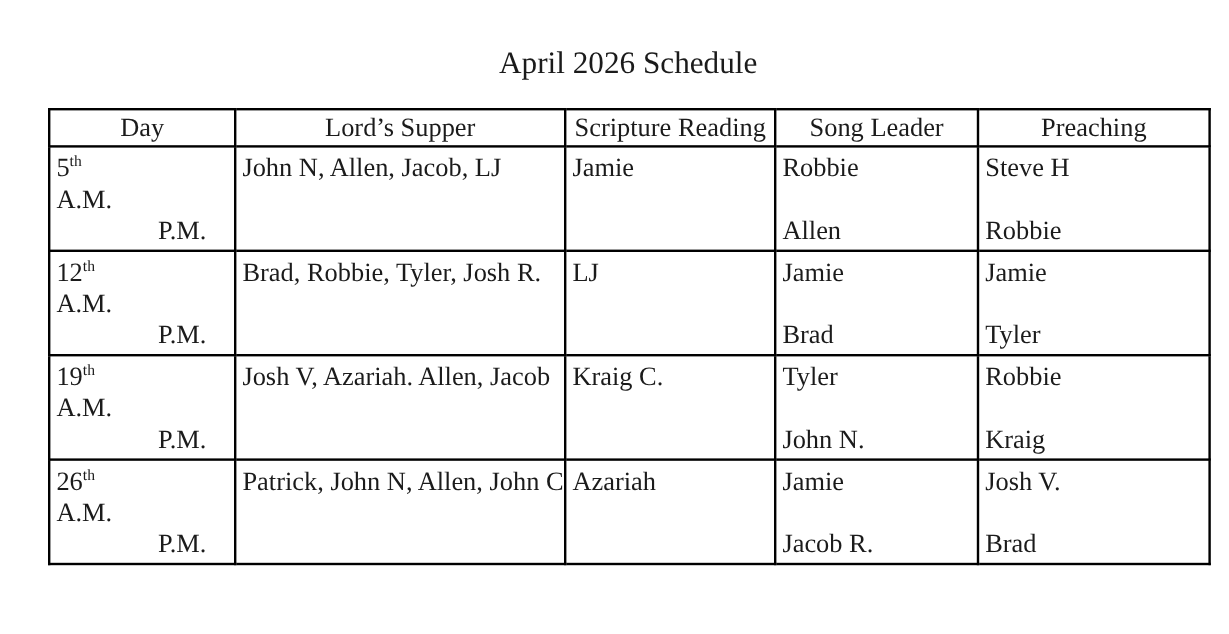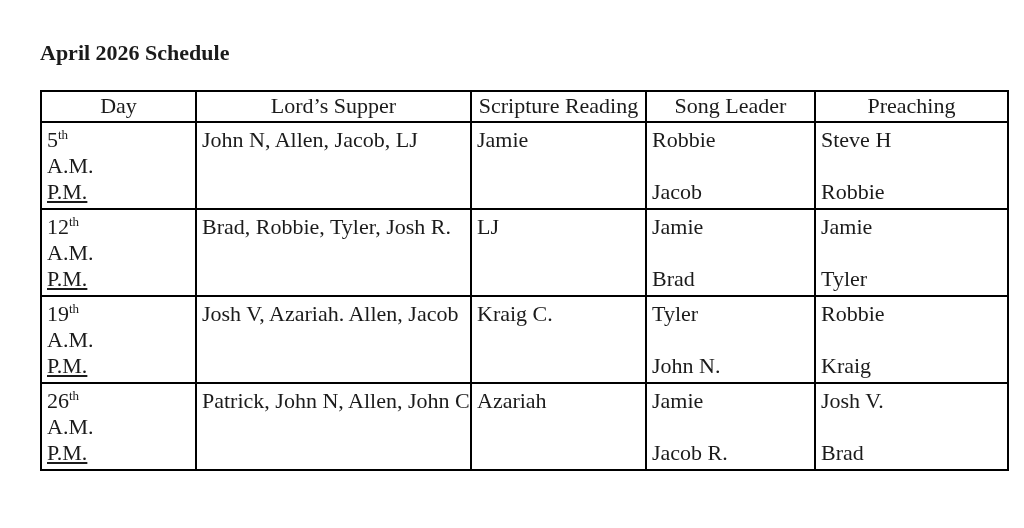--- a/index.html
+++ b/index.html
@@ -12,23 +12,23 @@
     color: #1b1b1b;
     position: relative;
     overflow: hidden;
   }
   .doc-title {
     position: absolute;
     top: 40px;
     left: 40px;
     width: 967px;
     margin: 0;
-    text-align: left;
-    font-size: 22px;
-    font-weight: bold;
+    text-align: center;
+    font-size: 26px;
+    font-weight: normal;
     line-height: 26px;
   }
   table.schedule {
     position: absolute;
     left: 40px;
     top: 90px;
     width: 967px;
     border-collapse: collapse;
     table-layout: fixed;
   }
@@ -60,21 +60,21 @@
     white-space: nowrap;
   }
   .gap { margin-bottom: 26px; flex-direction: column; }
   .split {
     display: flex;
     justify-content: space-between;
     align-items: flex-start;
   }
   .endline {
     display: flex;
-    text-decoration: underline;
+    justify-content: flex-end;
   }
   .time-label { margin-right: 18px; }
   .day-num sup {
     font-size: 13px;
     line-height: 0;
   }
 </style>
 </head>
 <body>
 
@@ -112,21 +112,21 @@
           </div>
         </td>
         <td>
           <div class="line">John N, Allen, Jacob, LJ</div>
         </td>
         <td>
           <div class="line">Jamie</div>
         </td>
         <td>
           <div class="line gap">Robbie</div>
-          <div class="line">Jacob</div>
+          <div class="line">Allen</div>
         </td>
         <td>
           <div class="line gap">Steve H</div>
           <div class="line">Robbie</div>
         </td>
       </tr>
 
       <tr>
         <td>
           <div class="line split gap">

